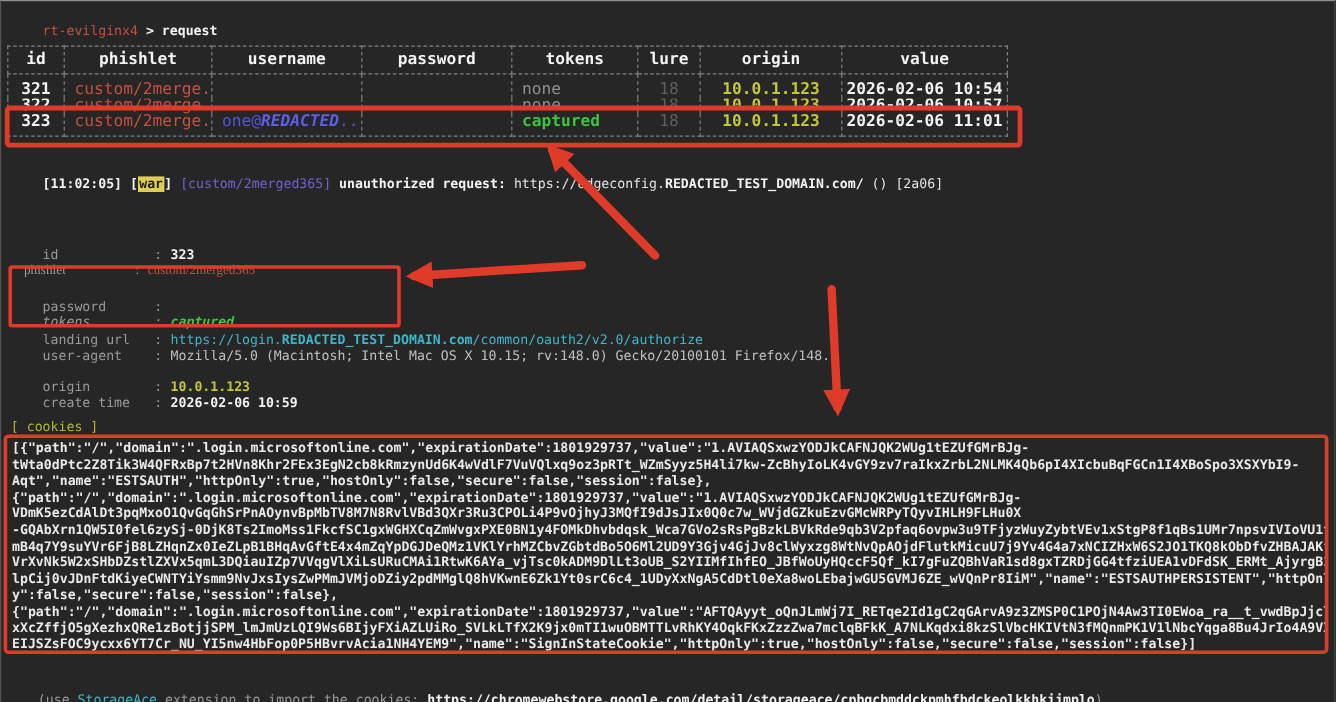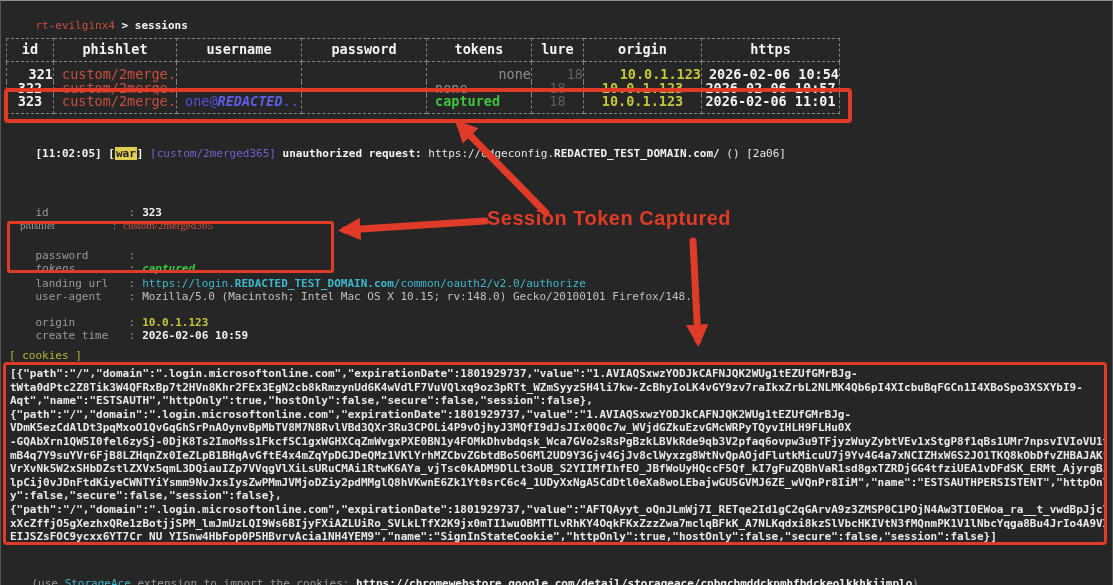--- a/index.html
+++ b/index.html
@@ -26,21 +26,21 @@
   .key{display:inline-block;width:93px;color:#9a9a9a;}
   .val{margin-left:7px;}
 
   
   .sess-table{position:absolute;left:5px;top:37px;width:833px;border-collapse:collapse;
               table-layout:fixed;font-size:13.5px;color:#e8e8e8;}
   .sess-table th{font-weight:bold;color:#f3f3f3;height:22px;text-align:center;
                  border-top:1px dashed #828282;border-bottom:1px dashed #828282;}
   .sess-table td,.sess-table th{border-left:1px dashed #828282;border-right:1px dashed #828282;
                  padding:0;line-height:13.5px;overflow:hidden;white-space:pre;}
-  .sess-table tbody tr:first-child td{padding-top:6px;text-align:right;}
+  .sess-table tbody tr:first-child td{padding-top:6px;}
   .sess-table tbody tr:last-child td{border-bottom:1px dashed #828282;padding-bottom:4px;}
   td.l{text-align:left;padding-left:8px;}
   .col-id{width:47px;}.col-ph{width:123px;}.col-un{width:125px;}.col-pw{width:125px;}
   .col-tk{width:105px;}.col-lu{width:52px;}.col-or{width:118px;}.col-tm{width:138px;}
   td.id{font-weight:bold;color:#f3f3f3;text-align:center;}
   td.tk-none{color:#8f8f8f;}
   td.lure{color:#5f5f5f;text-align:center;}
   td.origin{color:var(--origin_yellow,#c6c63c);font-weight:bold;text-align:center;}
   td.time{font-weight:bold;color:#f3f3f3;text-align:center;}
 
@@ -59,21 +59,21 @@
               font-family:"Liberation Sans",sans-serif;font-weight:bold;font-size:20px;
               letter-spacing:.5px;white-space:pre;}
   .arrows{position:absolute;inset:0;pointer-events:none;}
 </style>
 </head>
 <body>
 
 <div class="screen">
 
   <div class="line" style="left:8px;top:5px;">
-    <span class="red">rt-evilginx4</span><span class="wb"> &gt; </span><span class="wb">sessions</span>
+    <span class="red">rt-evilginx4</span><span class="wb"> &gt; </span><span class="wb">request</span>
   </div>
 
   <table class="sess-table">
     <colgroup>
       <col class="col-id">
         <col class="col-ph">
         <col class="col-un">
         <col class="col-pw">
       <col class="col-tk">
         <col class="col-lu">
@@ -82,21 +82,21 @@
     </colgroup>
     <thead>
       <tr>
         <th>id</th>
         <th>phishlet</th>
         <th>username</th>
         <th>password</th>
         <th>tokens</th>
         <th>lure</th>
         <th>origin</th>
-        <th>https</th>
+        <th>value</th>
       </tr>
     </thead>
     <tbody>
       <tr>
         <td class="id">321</td>
         <td class="l red">custom/2merge...</td>
         <td class="l"></td>
         <td class="l"></td>
         <td class="l tk-none">none</td>
         <td class="lure">18</td>
@@ -174,21 +174,20 @@
     <div class="cookie-line">EIJSZsFOC9ycxx6YT7Cr_NU_YI5nw4HbFop0P5HBvrvAcia1NH4YEM9","name":"SignInStateCookie","httpOnly":true,"hostOnly":false,"secure":false,"session":false}]</div>
   </div>
 
   <div class="line" style="left:4px;top:563px;">
     <span class="gray">(use </span><span class="cyan">StorageAce</span><span class="gray"> extension to import the cookies: </span><span class="wb">https://chromewebstore.google.com/detail/storageace/cpbgcbmddckpmhfbdckeolkkhkjjmplo</span><span class="gray">)</span>
   </div>
 
   <div class="row-box"></div>
   <div class="cred-box"></div>
 
-  <div class="anno-label">Session Token Captured</div>
 
   <svg class="arrows" width="1113" height="585" viewBox="0 0 1113 585">
     <defs>
       <marker id="ah" markerWidth="3.2" markerHeight="3.2" refX="2.2" refY="1.6" orient="auto">
         <path d="M0,0 L3.2,1.6 L0,3.2 Z" fill="#e03a28"></path>
       </marker>
     </defs>
     <line x1="545" y1="212" x2="459" y2="124" stroke="#e03a28" stroke-width="7" stroke-linecap="round" marker-end="url(#ah)"></line>
     <line x1="484" y1="220" x2="344" y2="229" stroke="#e03a28" stroke-width="7" stroke-linecap="round" marker-end="url(#ah)"></line>
     <line x1="692" y1="240" x2="697" y2="339" stroke="#e03a28" stroke-width="7" stroke-linecap="round" marker-end="url(#ah)"></line>

